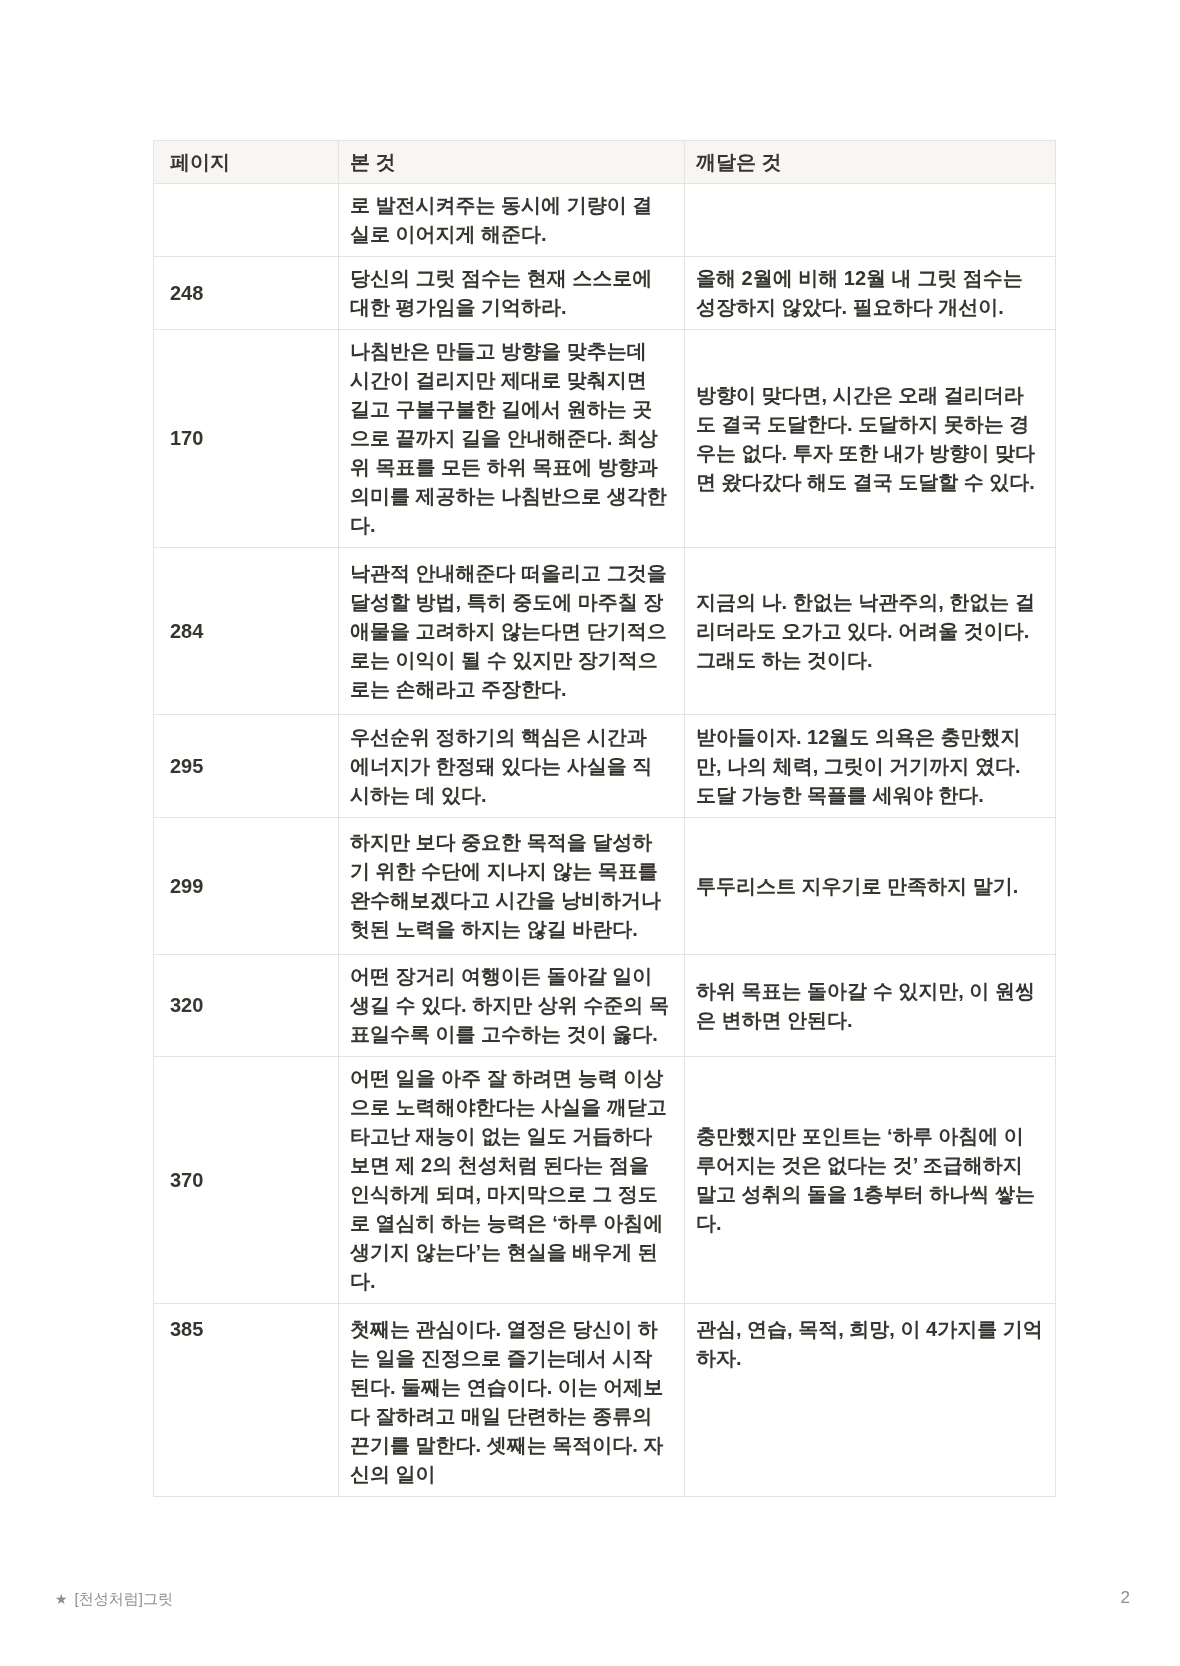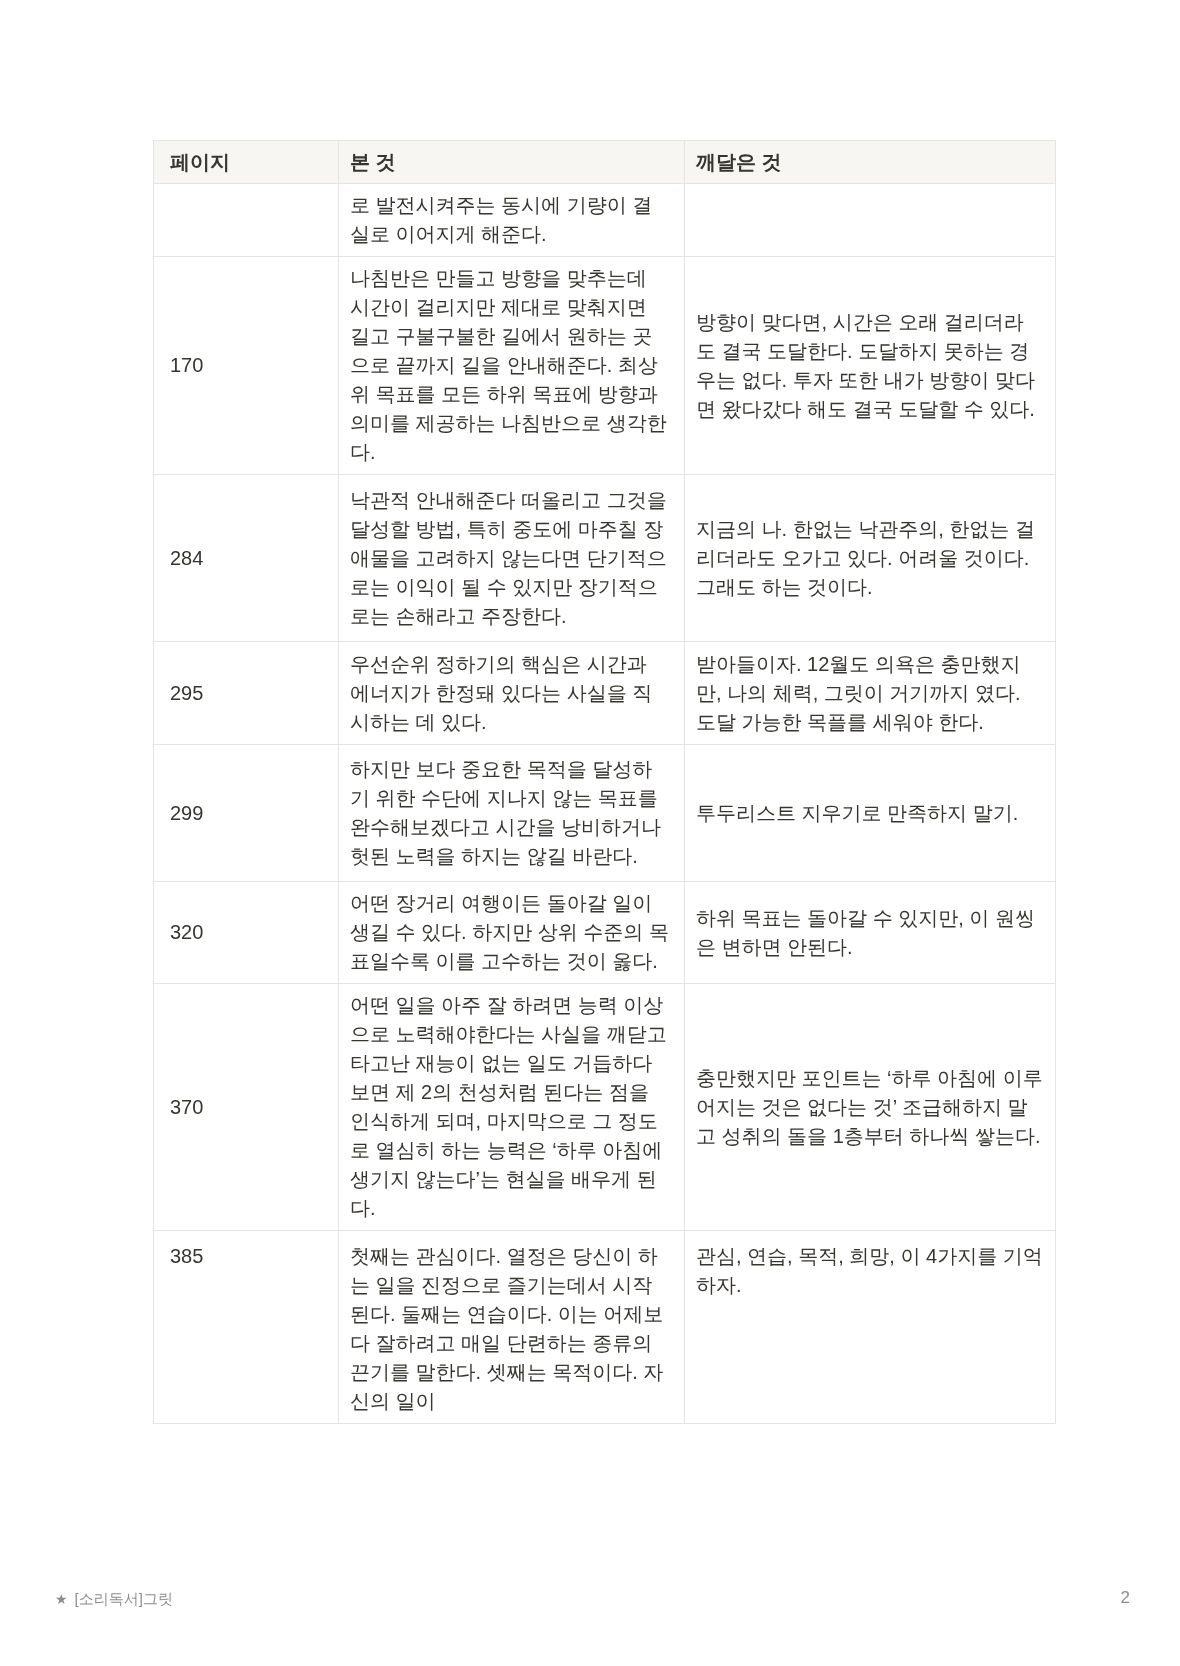--- a/index.html
+++ b/index.html
@@ -25,20 +25,21 @@
   .notes-table col.c-seen { width: 346px; }
   .notes-table col.c-realized { width: 371px; }
   .notes-table th, .notes-table td {
     border: 1px solid #e5e4e2;
     color: #37352f;
     font-size: 20px;
     line-height: 29px;
     text-align: left;
     overflow-wrap: break-word;
     word-break: normal;
+    font-weight: bold;
   }
   .notes-table thead tr { height: 43px; background: #f7f6f3; }
   .notes-table th {
     font-weight: 700;
     padding: 4px 12px 4px 11px;
     vertical-align: middle;
   }
   .notes-table th.col-page { padding-left: 16px; }
   .notes-table td {
     padding: 7px 12px 7px 11px;
@@ -96,20 +97,25 @@
         <th>본 것</th>
         <th>깨달은 것</th>
       </tr>
     </thead>
     <tbody>
       <tr class="r0">
         <td class="col-page"></td>
         <td>로 발전시켜주는 동시에 기량이 결실로 이어지게 해준다.</td>
         <td></td>
       </tr>
+      <tr class="r1">
+        <td class="col-page">248</td>
+        <td>당신의 그릿 점수는 현재 스스로에 대한 평가임을 기억하라.</td>
+        <td>올해 2월에 비해 12월 내 그릿 점수는 성장하지 않았다. 필요하다 개선이.</td>
+      </tr>
       <tr class="r2">
         <td class="col-page">170</td>
         <td>나침반은 만들고 방향을 맞추는데 시간이 걸리지만 제대로 맞춰지면 길고 구불구불한 길에서 원하는 곳으로 끝까지 길을 안내해준다. 최상위 목표를 모든 하위 목표에 방향과 의미를 제공하는 나침반으로 생각한다.</td>
         <td>방향이 맞다면, 시간은 오래 걸리더라도 결국 도달한다. 도달하지 못하는 경우는 없다. 투자 또한 내가 방향이 맞다면 왔다갔다 해도 결국 도달할 수 있다.</td>
       </tr>
       <tr class="r3">
         <td class="col-page">284</td>
         <td>낙관적 안내해준다 떠올리고 그것을 달성할 방법, 특히 중도에 마주칠 장애물을 고려하지 않는다면 단기적으로는 이익이 될 수 있지만 장기적으로는 손해라고 주장한다.</td>
         <td>지금의 나. 한없는 낙관주의, 한없는 걸리더라도 오가고 있다. 어려울 것이다. 그래도 하는 것이다.</td>
       </tr>
@@ -136,18 +142,18 @@
       <tr class="r9 row-cut">
         <td class="col-page">385</td>
         <td>첫째는 관심이다. 열정은 당신이 하는 일을 진정으로 즐기는데서 시작된다. 둘째는 연습이다. 이는 어제보다 잘하려고 매일 단련하는 종류의 끈기를 말한다. 셋째는 목적이다. 자신의 일이</td>
         <td>관심, 연습, 목적, 희망, 이 4가지를 기억하자.</td>
       </tr>
     </tbody>
   </table>
 
   <div class="footer">
     <div class="footer-left">
-      <span class="star">★</span><span>[소리독서]그릿</span>
+      <span class="star">★</span><span>[천성처럼]그릿</span>
     </div>
     <div class="footer-page">2</div>
   </div>
 
 </div>
 
 </body></html>

